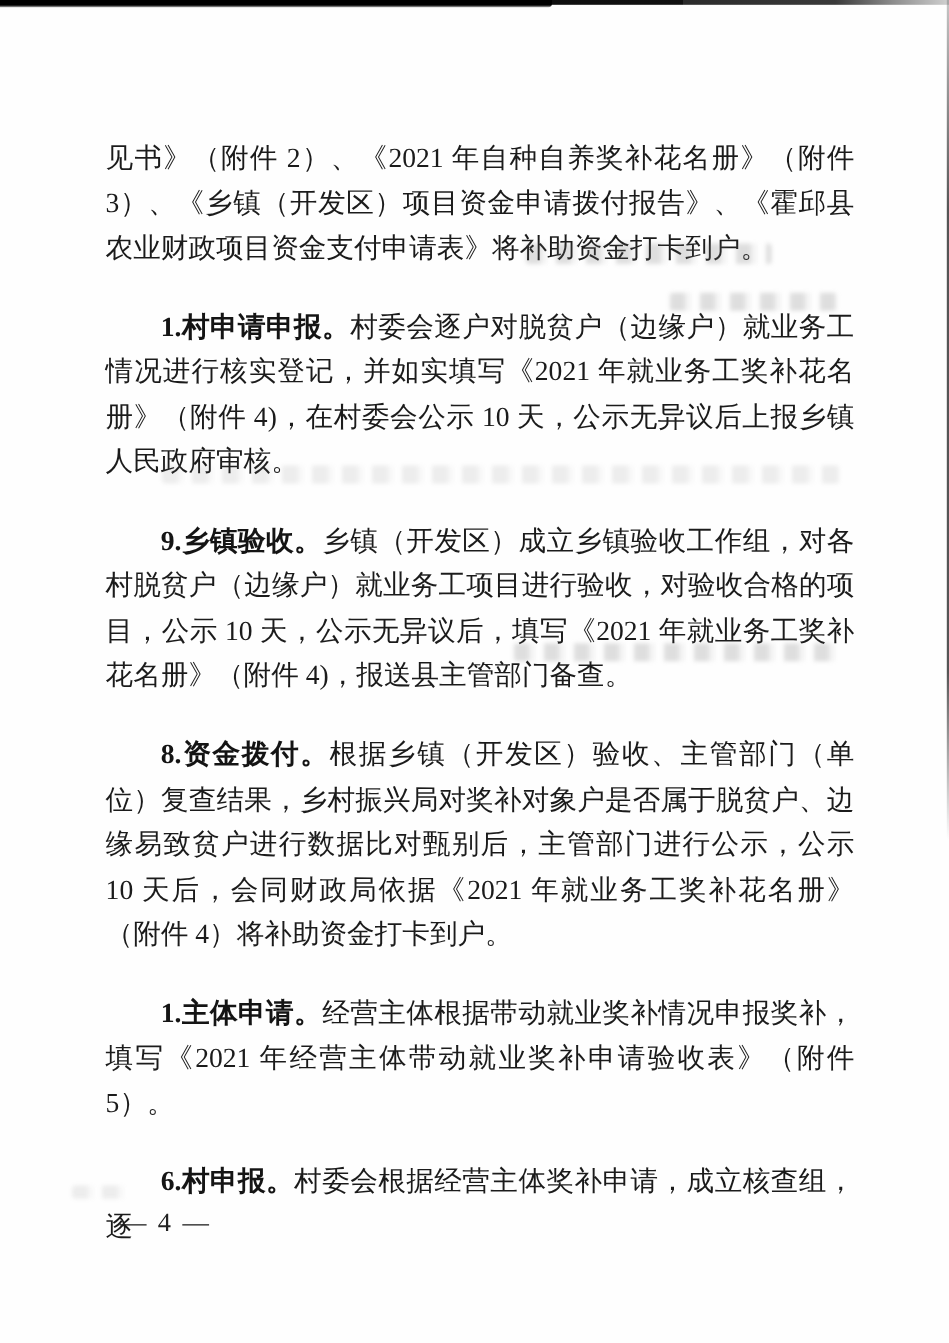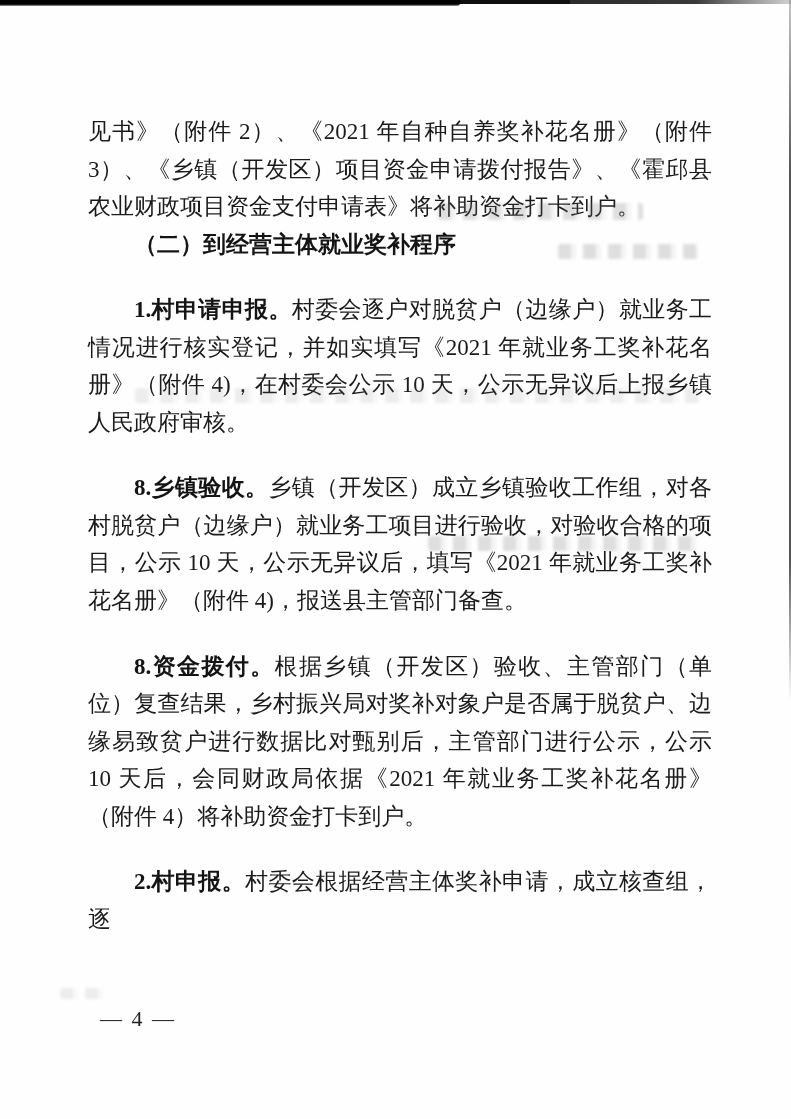--- a/index.html
+++ b/index.html
@@ -91,25 +91,25 @@
 <body>
 
 <div class="page">
 
   <div class="scan-top-line"></div>
   <div class="scan-top-line-thick"></div>
   <div class="scan-right-line"></div>
 
   <div class="content">
       <p class="para"><span>见书》（附件 2）、《2021 年自种自养奖补花名册》（附件 3）、《乡镇（开发区）项目资金申请拨付报告》、《霍邱县农业财政项目资金支付申请表》将补助资金打卡到户。</span></p>
-      <p class="para heading"><span class="lead">（二）到经营主体就业奖补程序</span></p>
       <p class="para indent"><span class="lead">1.村申请申报。</span><span>村委会逐户对脱贫户（边缘户）就业务工情况进行核实登记，并如实填写《2021 年就业务工奖补花名册》（附件 4)，在村委会公示 10 天，公示无异议后上报乡镇人民政府审核。</span></p>
-      <p class="para indent"><span class="lead">8.乡镇验收。</span><span>乡镇（开发区）成立乡镇验收工作组，对各村脱贫户（边缘户）就业务工项目进行验收，对验收合格的项目，公示 10 天，公示无异议后，填写《2021 年就业务工奖补花名册》（附件 4)，报送县主管部门备查。</span></p>
+      <p class="para indent"><span class="lead">9.乡镇验收。</span><span>乡镇（开发区）成立乡镇验收工作组，对各村脱贫户（边缘户）就业务工项目进行验收，对验收合格的项目，公示 10 天，公示无异议后，填写《2021 年就业务工奖补花名册》（附件 4)，报送县主管部门备查。</span></p>
       <p class="para indent"><span class="lead">8.资金拨付。</span><span>根据乡镇（开发区）验收、主管部门（单位）复查结果，乡村振兴局对奖补对象户是否属于脱贫户、边缘易致贫户进行数据比对甄别后，主管部门进行公示，公示 10 天后，会同财政局依据《2021 年就业务工奖补花名册》（附件 4）将补助资金打卡到户。</span></p>
-      <p class="para indent"><span class="lead">2.村申报。</span><span>村委会根据经营主体奖补申请，成立核查组，逐</span></p>
+      <p class="para indent"><span class="lead">1.主体申请。</span><span>经营主体根据带动就业奖补情况申报奖补，填写《2021 年经营主体带动就业奖补申请验收表》（附件 5）。</span></p>
+      <p class="para indent"><span class="lead">6.村申报。</span><span>村委会根据经营主体奖补申请，成立核查组，逐</span></p>
     </div>
 
   <div class="page-number">— 4 —</div>
 
   <div class="ghost" style="left:438px; top:203px; width:205px; height:17px;"></div>
   <div class="ghost" style="left:558px; top:244px; width:140px; height:15px;"></div>
   <div class="ghost faint" style="left:135px; top:388px; width:565px; height:15px;"></div>
   <div class="ghost" style="left:428px; top:536px; width:275px; height:15px;"></div>
   <div class="ghost faint" style="left:60px; top:988px; width:48px; height:11px;"></div>
 

